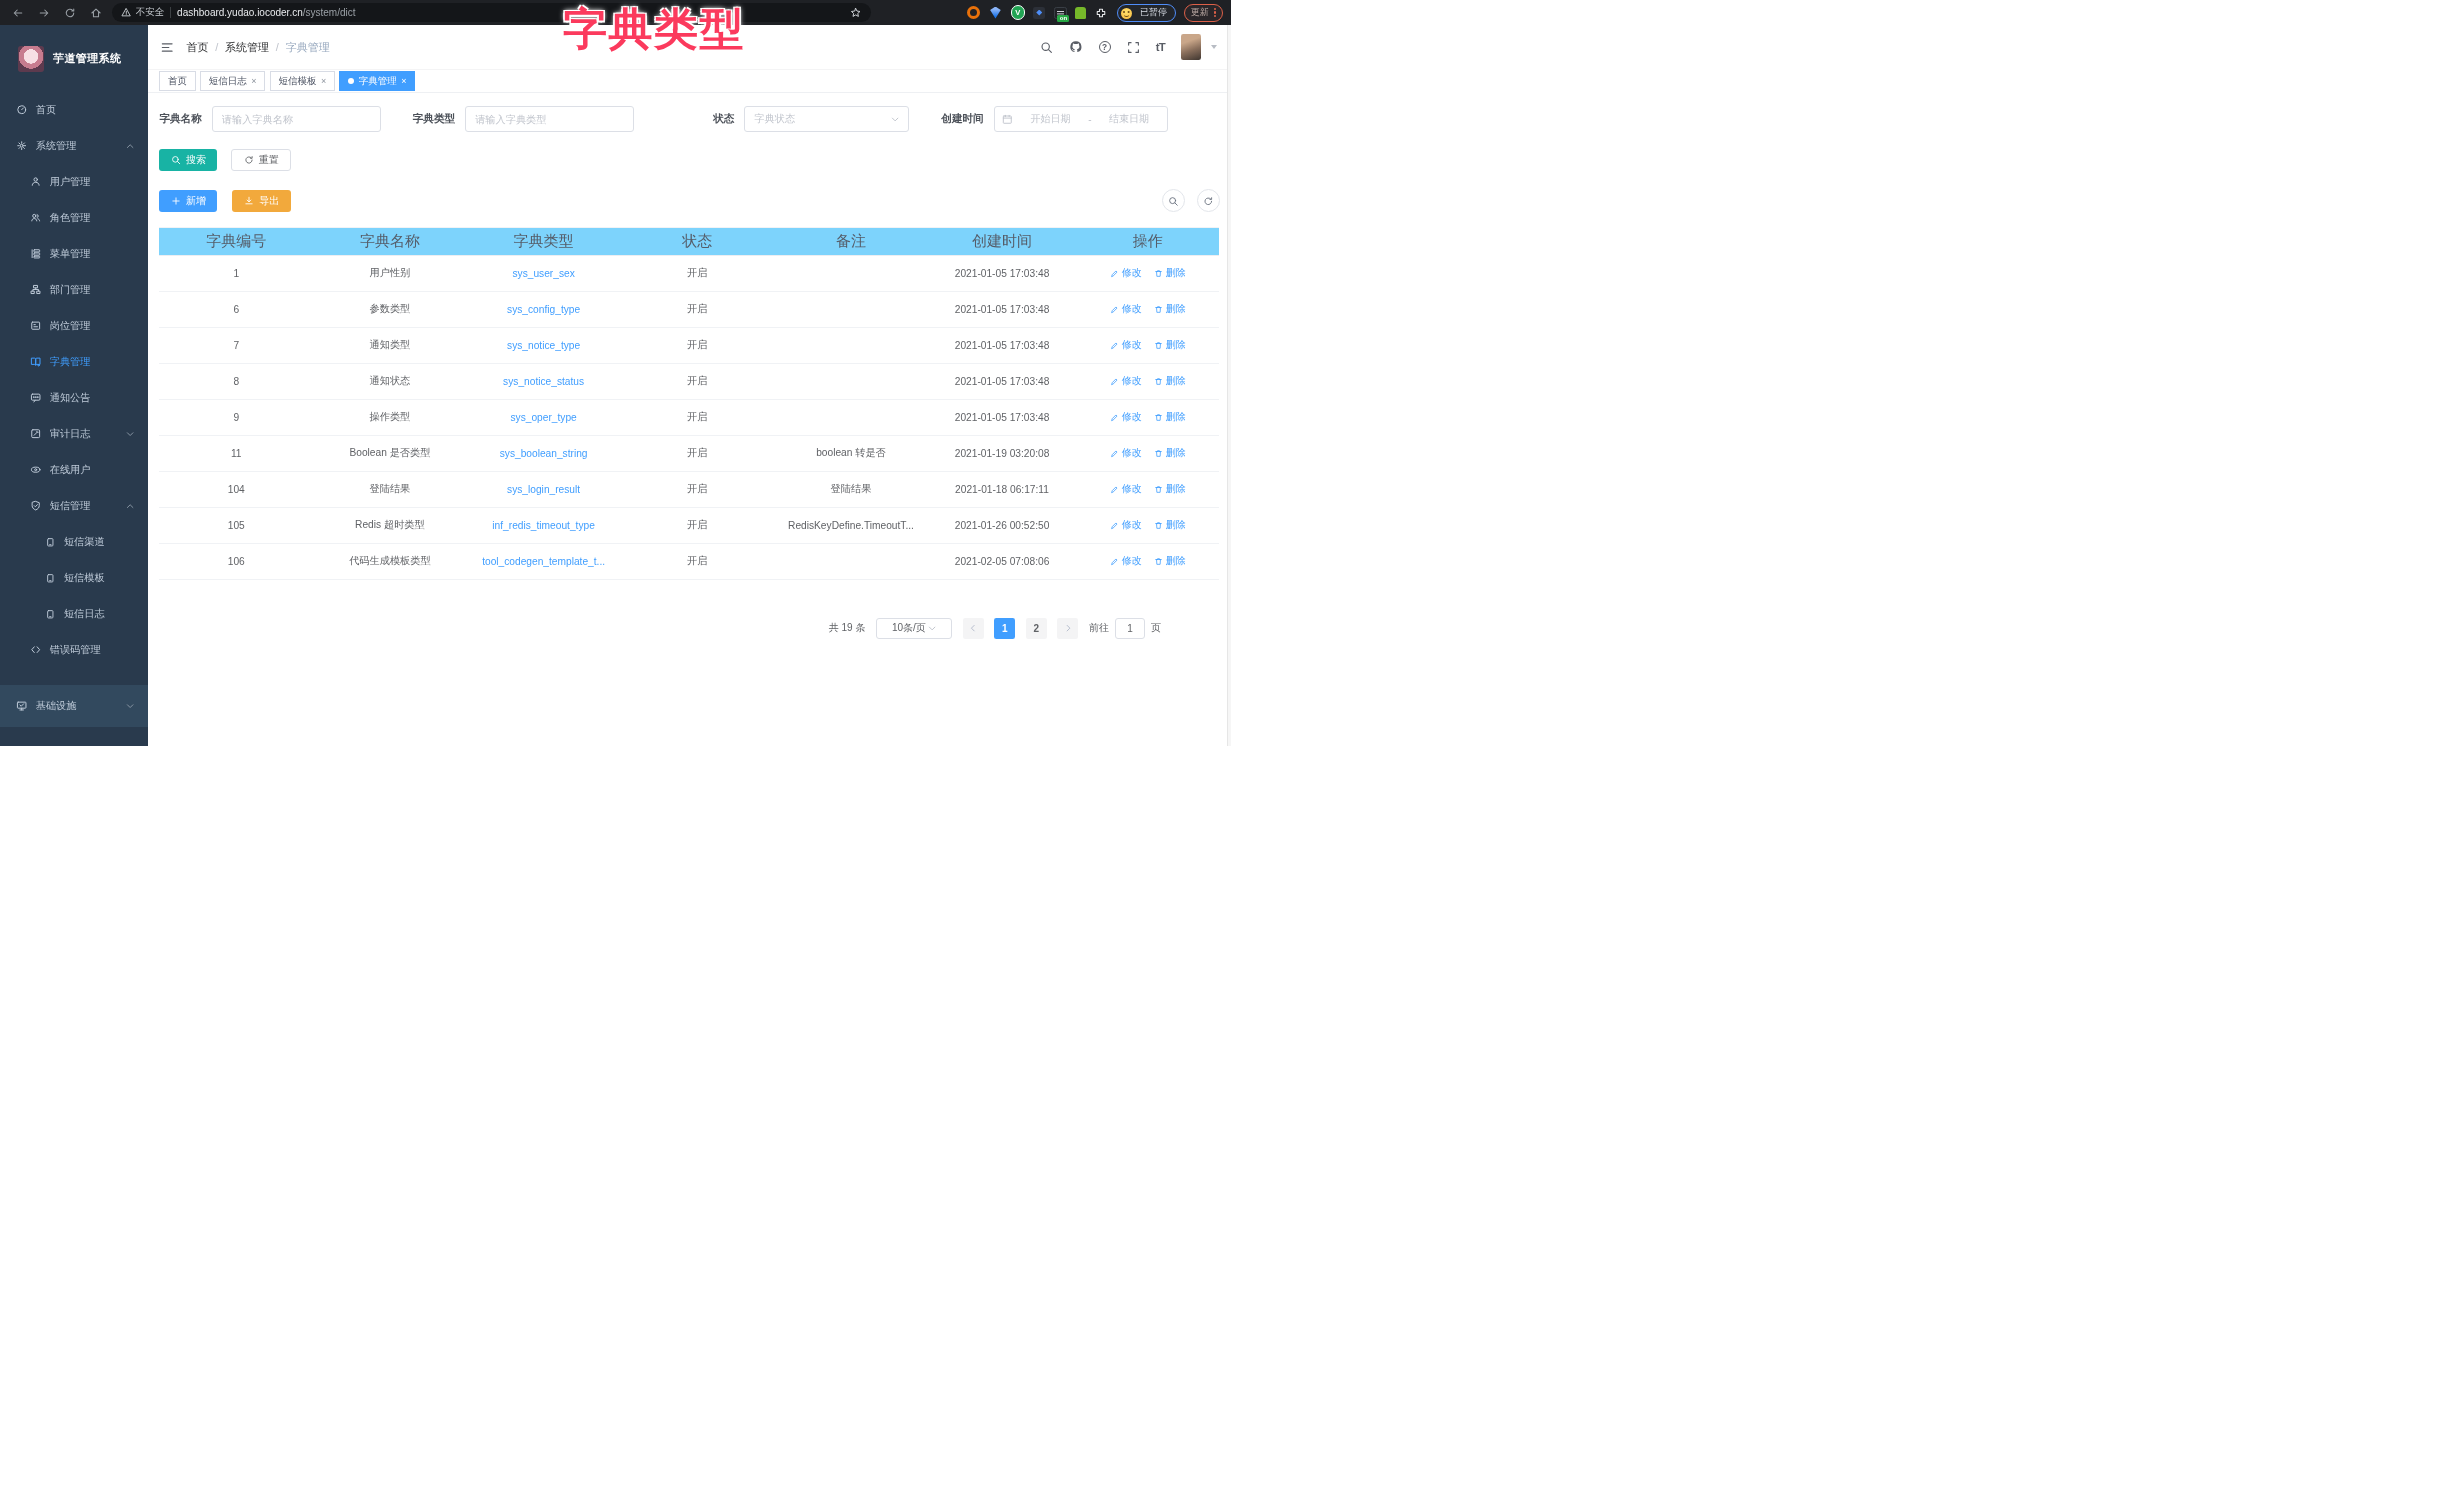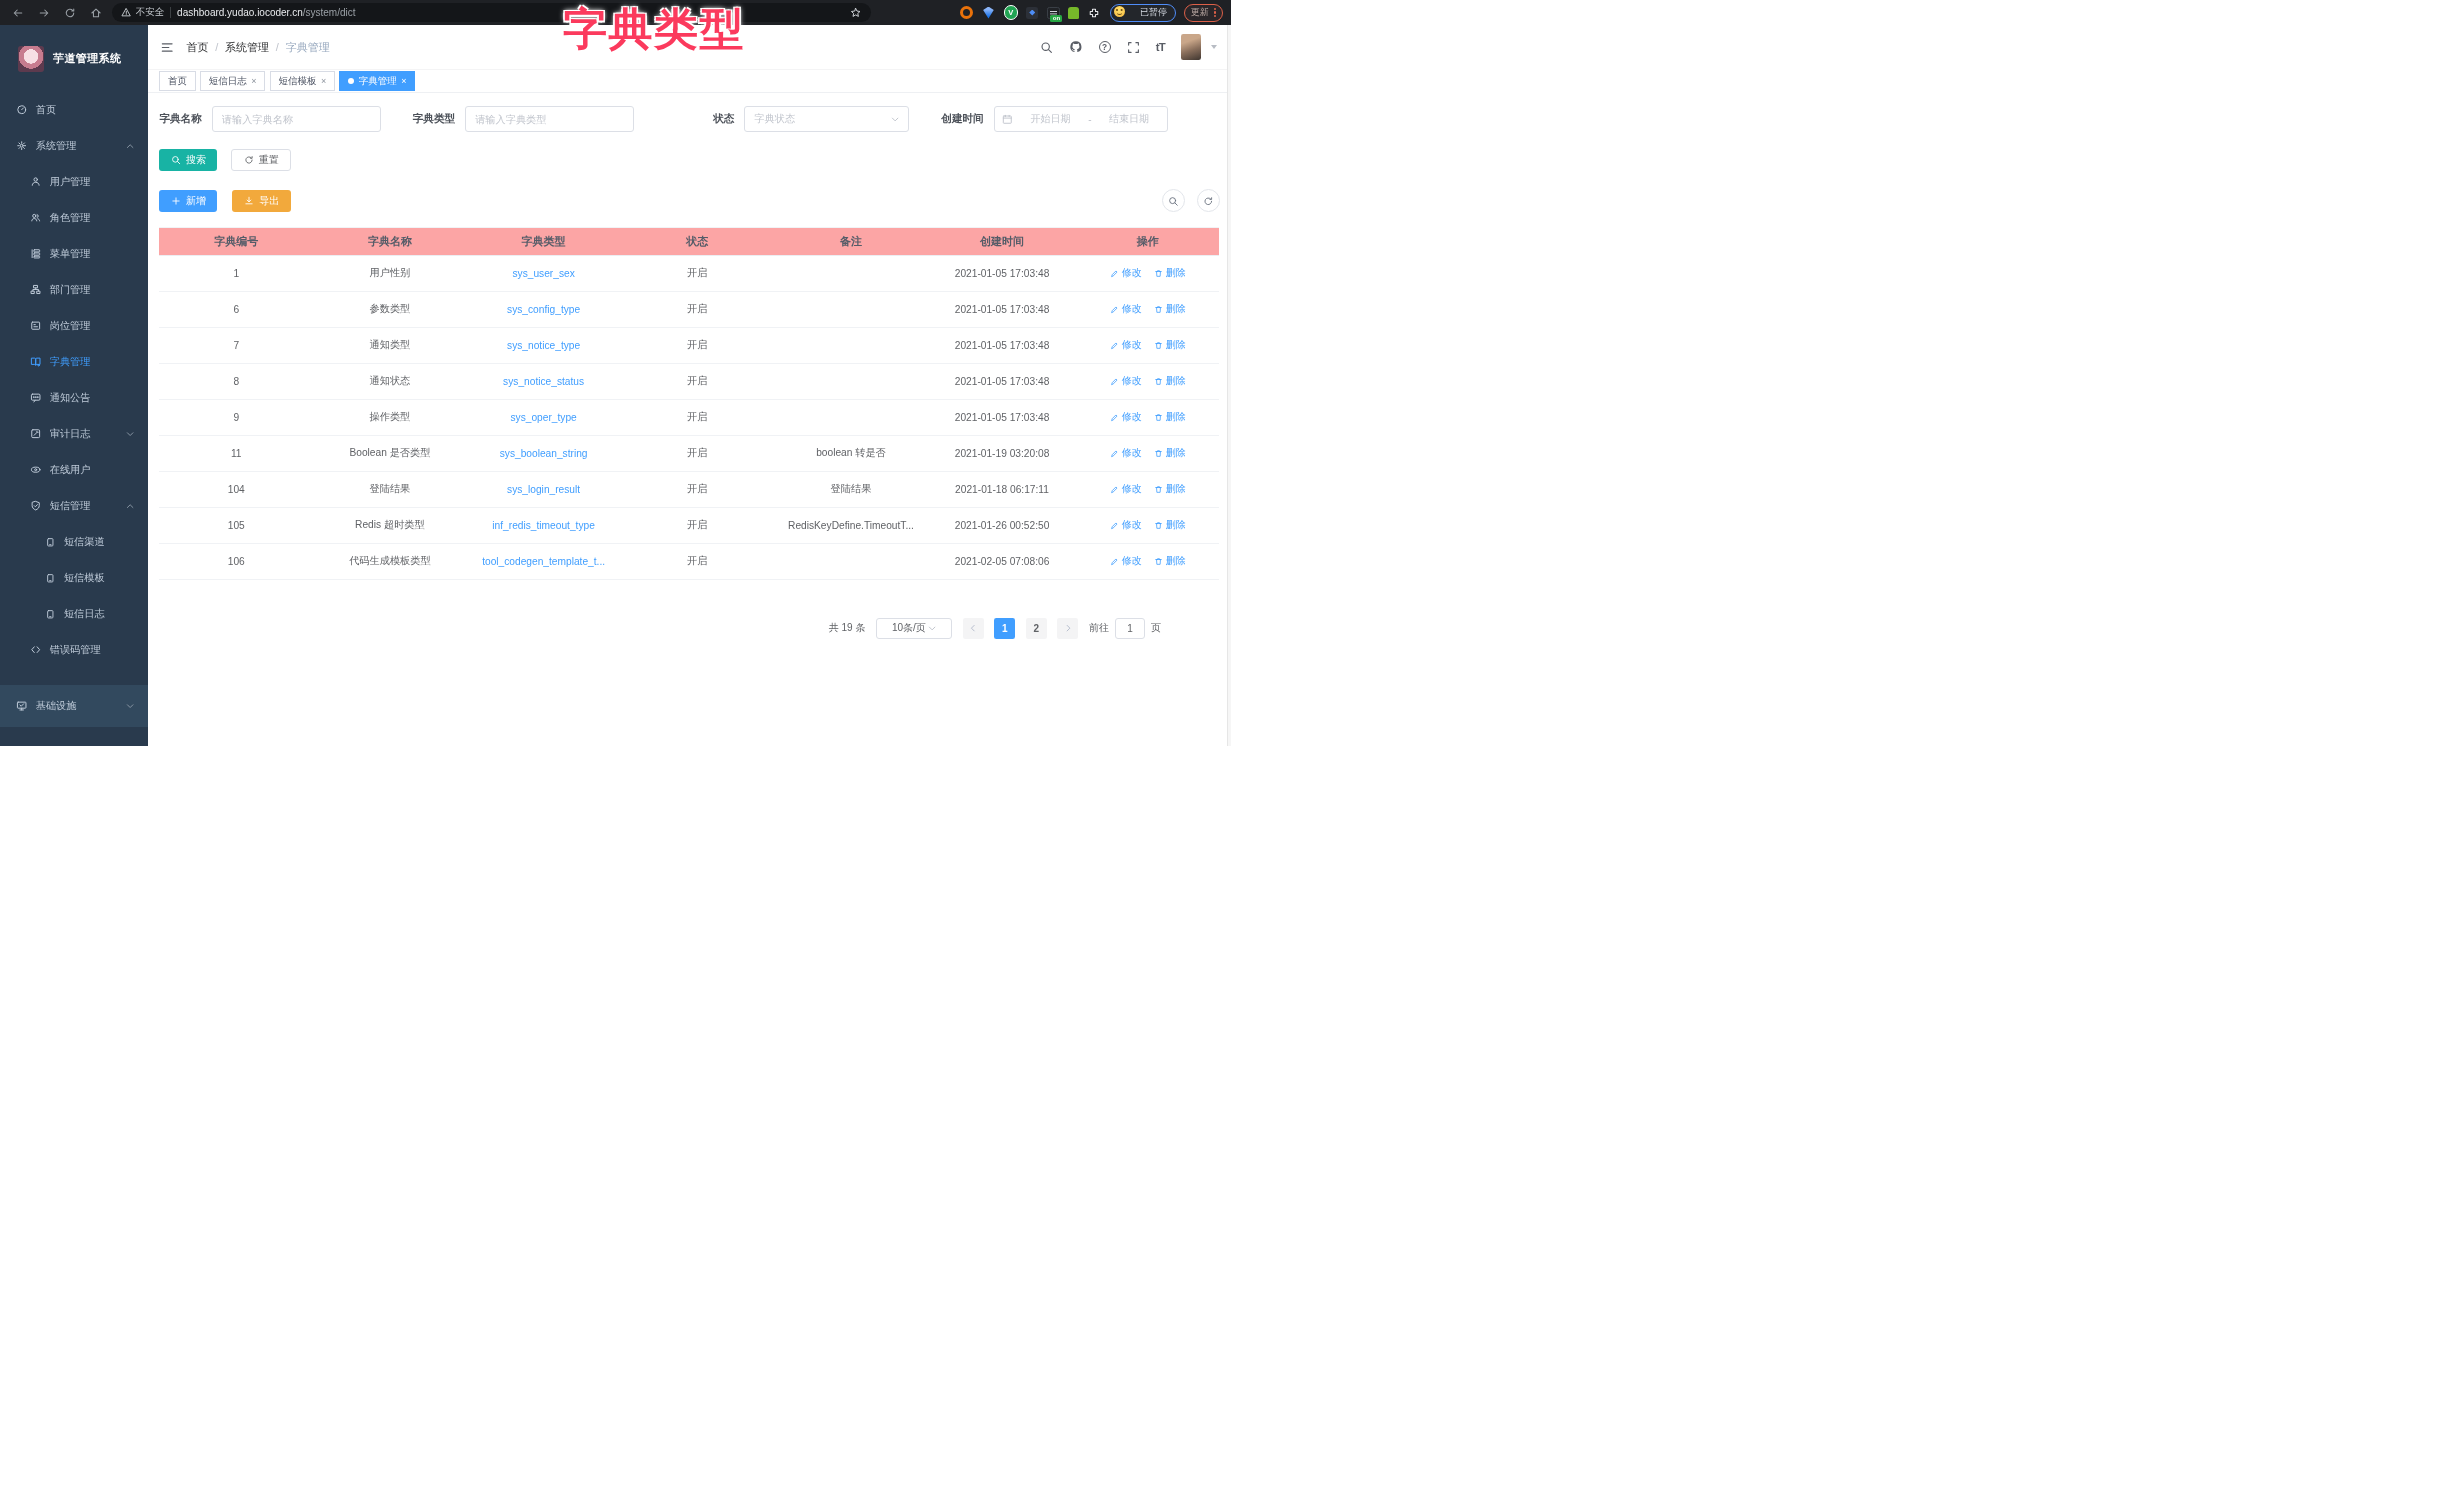--- a/index.html
+++ b/index.html
@@ -21,21 +21,21 @@
   .ext-orange{border:3px solid #e8710a;background:#1f2125;width:13px;height:13px}
   .ext-gem{background:linear-gradient(180deg,#8ab4f8 20%,#1a73e8 80%);border-radius:3px;width:10.6px;height:12px;clip-path:polygon(50% 0,100% 30%,50% 100%,0 30%)}
   .ext-v{background:#21a453;color:#fff;border:1.5px solid #fff;border-radius:50%;width:14.4px;height:14.4px}
   .ext-grid{background:#2c3038;border-radius:2.3px;width:12px;height:12px}
   .ext-grid::after{content:"";position:absolute;left:3px;top:3px;width:6px;height:6px;background:#4d8df7;clip-path:polygon(50% 0,100% 50%,50% 100%,0 50%)}
   .ext-lines{background:#202226;border:0.8px solid #3a3f46;border-radius:2.3px;width:13px;height:12px}
   .ext-lines::before{content:"";position:absolute;left:2.3px;top:3px;width:7.6px;height:1.2px;background:#cfd3d8;box-shadow:0 2.4px 0 #cfd3d8,0 4.9px 0 #cfd3d8}
   .on-badge{position:absolute;right:-3.8px;bottom:-4.6px;background:#27a744;color:#fff;font-size:6px;font-weight:700;padding:0.8px 2.3px;border-radius:1.5px;line-height:1}
   .ext-bot{background:#76b82a;border-radius:3px 3px 1.5px 1.5px;width:11.4px;height:12px}
   .ext-puzzle{color:#e6e8ea}
-  .paused-pill{display:flex;align-items:flex-start;gap:15px;border:1.5px solid #4f8df9;border-radius:10.6px;background:#23262b;padding:1.5px 7.6px 1.5px 3px;color:#d6dbe3;font-size:9px;flex:0 0 auto}
+  .paused-pill{display:flex;align-items:flex-end;gap:8px;border:1.5px solid #4f8df9;border-radius:10.6px;background:#23262b;padding:1.5px 7.6px 1.5px 3px;color:#d6dbe3;font-size:9px;flex:0 0 auto}
   .face{width:11.4px;height:11.4px;border-radius:50%;background:radial-gradient(circle at 50% 35%,#ffe16e,#f6b73c);position:relative}
   .face::before{content:"";position:absolute;left:2.3px;top:3px;width:1.9px;height:1.9px;border-radius:50%;background:#6b4b15;box-shadow:4.6px 0 0 #6b4b15}
   .face::after{content:"";position:absolute;left:3px;top:5.3px;width:5.3px;height:3px;border-bottom:1.2px solid #6b4b15;border-radius:0 0 4.6px 4.6px}
   .update-pill{display:flex;align-items:center;gap:5.3px;border:1.5px solid #dd6048;border-radius:10.6px;background:#2a2629;padding:1.5px 6px;color:#bcaaa4;font-size:9px;flex:0 0 auto}
   .dots3{display:flex;flex-direction:column;gap:1.5px}
   .dots3 i{width:2.3px;height:2.3px;border-radius:50%;background:#dd6048}
 
   
   .app{display:flex;height:721px}
   .sidebar{width:148px;background:#293a4d;color:#bfcbd9;flex:0 0 auto;display:flex;flex-direction:column}
@@ -85,21 +85,21 @@
   .btnrow2{margin:18px 11.4px 0 11.4px;display:flex;gap:15px;align-items:center}
   .btn{height:22px;border-radius:3px;border:none;display:inline-flex;align-items:center;gap:5.3px;padding:0 11.4px;font-size:10px;color:#fff;cursor:pointer;font-family:Liberation Sans, sans-serif}
   .btn-search{background:#18b3a4}
   .btn-reset{background:#fff;border:0.8px solid #dcdfe6;color:#606266}
   .btn-add{background:#409eff}
   .btn-export{background:#f2a93c}
   .rt-tools{margin-left:auto;display:flex;gap:11.4px}
   .cbtn{width:23px;height:23px;border-radius:50%;border:0.8px solid #e3e6eb;background:#fff;color:#6b7280;display:flex;align-items:center;justify-content:center;cursor:pointer}
 
   table.grid{width:calc(100% - 23px);margin:14.4px 11.4px 0;border-collapse:collapse;text-align:center;font-size:10.2px;color:#606266;table-layout:fixed}
-  .grid thead th{background:#fca5a5;height:28px;font-weight:700;color:#555c68;font-size:11px;border-top:0.8px solid #f1f3f6;border-bottom:0.8px solid #eceef2}
+  .grid thead th{background:#7dd3fc;height:28px;font-weight:400;color:#555c68;font-size:15px;border-top:0.8px solid #f1f3f6;border-bottom:0.8px solid #eceef2}
   .grid tbody td{height:36px;border-bottom:0.8px solid #f0f2f5;white-space:nowrap;overflow:hidden;text-overflow:ellipsis}
   .grid col.c1{width:14.5%}.grid col.c2{width:14.5%}.grid col.c3{width:14.5%}.grid col.c4{width:14.5%}
   .grid col.c5{width:14.5%}.grid col.c6{width:14%}.grid col.c7{width:13.5%}
   .tlink{color:#409eff;cursor:pointer}
   .op-link{color:#409eff;display:inline-flex;align-items:center;gap:3px;margin:0 6px;text-decoration:none;font-size:10px;cursor:pointer}
 
   .pager{display:flex;justify-content:flex-end;align-items:center;gap:10.6px;margin:38px 70px 0 0;font-size:10px;color:#606266}
   .psel{width:76px;height:21px;border:0.8px solid #dcdfe6;border-radius:3px;display:flex;align-items:center;justify-content:center;gap:2px;color:#606266;cursor:pointer}
   .pbtn{min-width:21px;height:21px;background:#f4f4f5;border-radius:2.3px;display:flex;align-items:center;justify-content:center;color:#606266;font-weight:700;cursor:pointer;padding:0 3px}
   .pbtn.arrow{color:#b4bccc}

